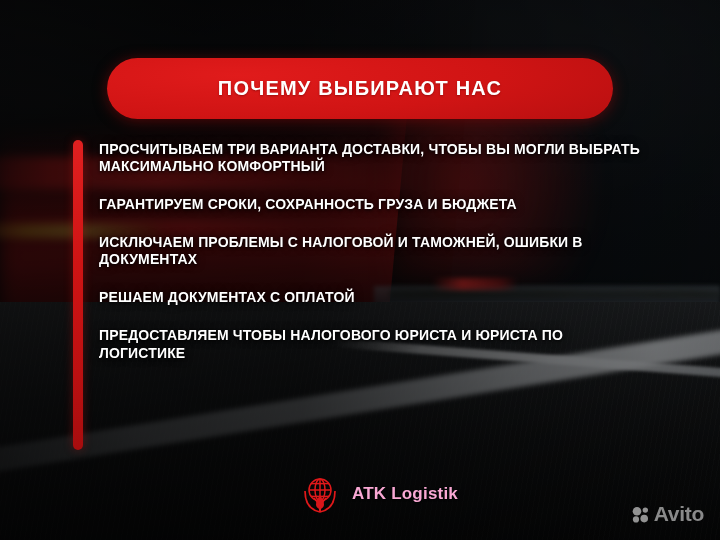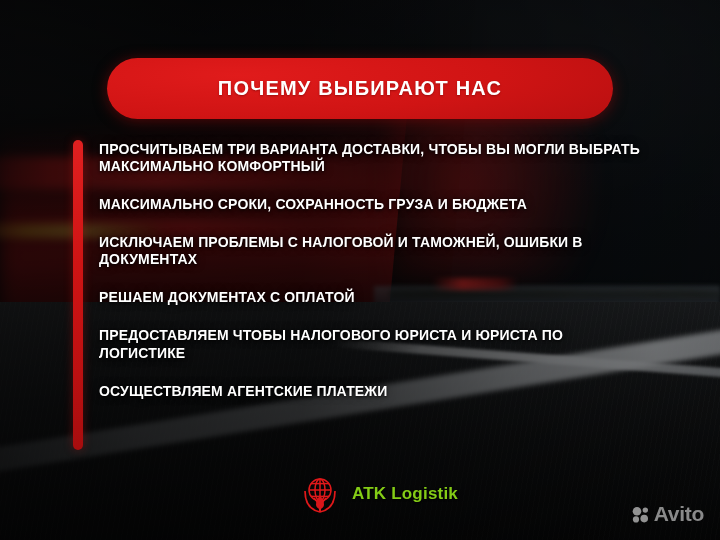--- a/index.html
+++ b/index.html
@@ -187,21 +187,21 @@
   .benefit-item:last-child { margin-bottom:0; }
 
   
   .logo {
     position:absolute;
     left:297px; top:471px;
     display:flex; align-items:center; gap:9px;
   }
   .logo-mark { width:46px; height:46px; display:block; }
   .logo-text {
-    color:#84cc16;
+    color:#f9a8d4;
     font-size:17px;
     font-weight:bold;
     letter-spacing:.2px;
     text-shadow:0 1px 2px rgba(0,0,0,.8);
   }
 
   
   .avito {
     position:absolute;
     right:16px; bottom:14px;
@@ -243,25 +243,24 @@
   <div class="content">
 
     <div class="headline-pill">
       <span class="headline-text">ПОЧЕМУ ВЫБИРАЮТ НАС</span>
     </div>
 
     <div class="accent-bar"></div>
 
     <div class="benefits">
       <div class="benefit-item">ПРОСЧИТЫВАЕМ ТРИ ВАРИАНТА ДОСТАВКИ, ЧТОБЫ ВЫ МОГЛИ ВЫБРАТЬ МАКСИМАЛЬНО КОМФОРТНЫЙ</div>
-      <div class="benefit-item">МАКСИМАЛЬНО СРОКИ, СОХРАННОСТЬ ГРУЗА И БЮДЖЕТА</div>
+      <div class="benefit-item">ГАРАНТИРУЕМ СРОКИ, СОХРАННОСТЬ ГРУЗА И БЮДЖЕТА</div>
       <div class="benefit-item">ИСКЛЮЧАЕМ ПРОБЛЕМЫ С НАЛОГОВОЙ И ТАМОЖНЕЙ, ОШИБКИ В ДОКУМЕНТАХ</div>
       <div class="benefit-item">РЕШАЕМ ДОКУМЕНТАХ С ОПЛАТОЙ</div>
       <div class="benefit-item">ПРЕДОСТАВЛЯЕМ ЧТОБЫ НАЛОГОВОГО ЮРИСТА И ЮРИСТА ПО ЛОГИСТИКЕ</div>
-      <div class="benefit-item">ОСУЩЕСТВЛЯЕМ АГЕНТСКИЕ ПЛАТЕЖИ</div>
     </div>
 
     <div class="logo">
       <span>
         <svg class="logo-mark" viewBox="0 0 46 46" aria-hidden="true">
           <g fill="none" stroke="#e0181a" stroke-width="1.5">
             <circle cx="23" cy="19" r="11"></circle>
             <ellipse cx="23" cy="19" rx="5" ry="11"></ellipse>
             <line x1="12" y1="19" x2="34" y2="19"></line>
             <line x1="14.2" y1="12.6" x2="31.8" y2="12.6"></line>

